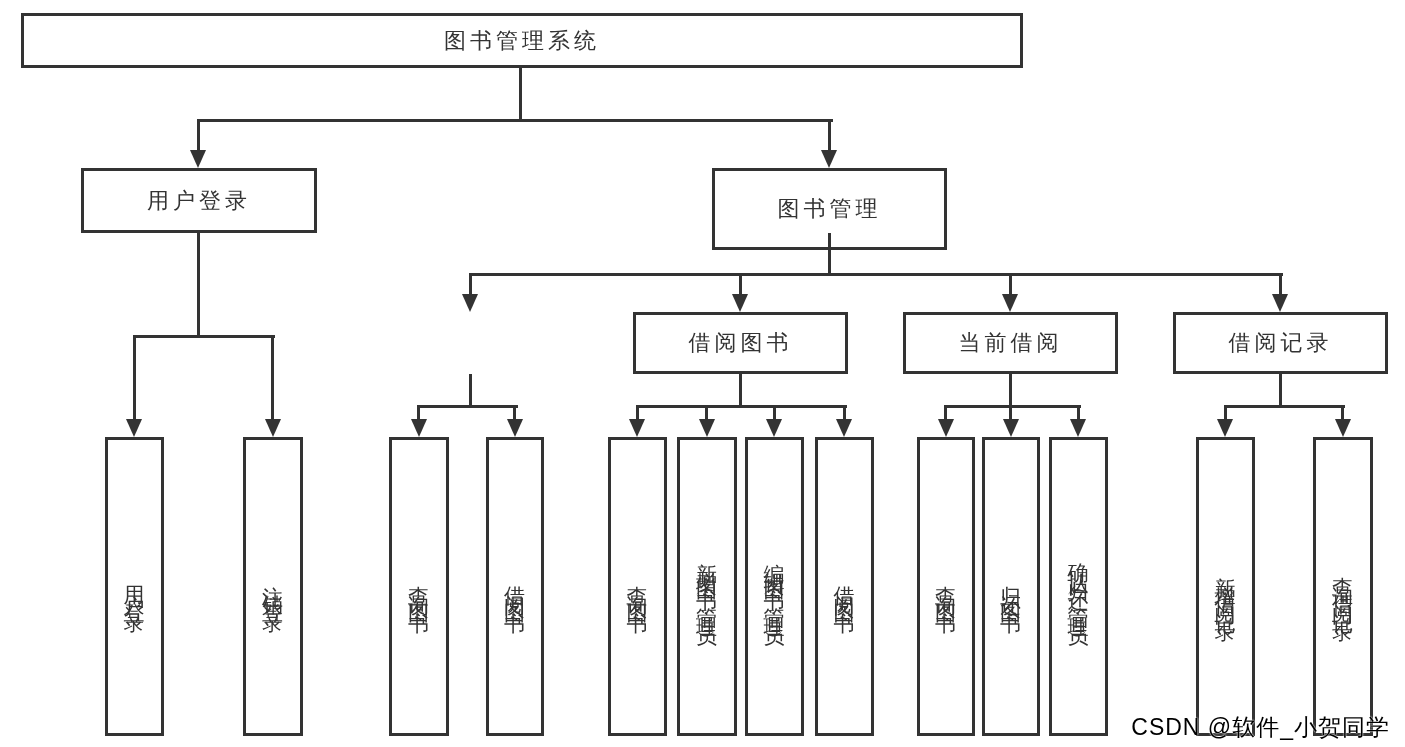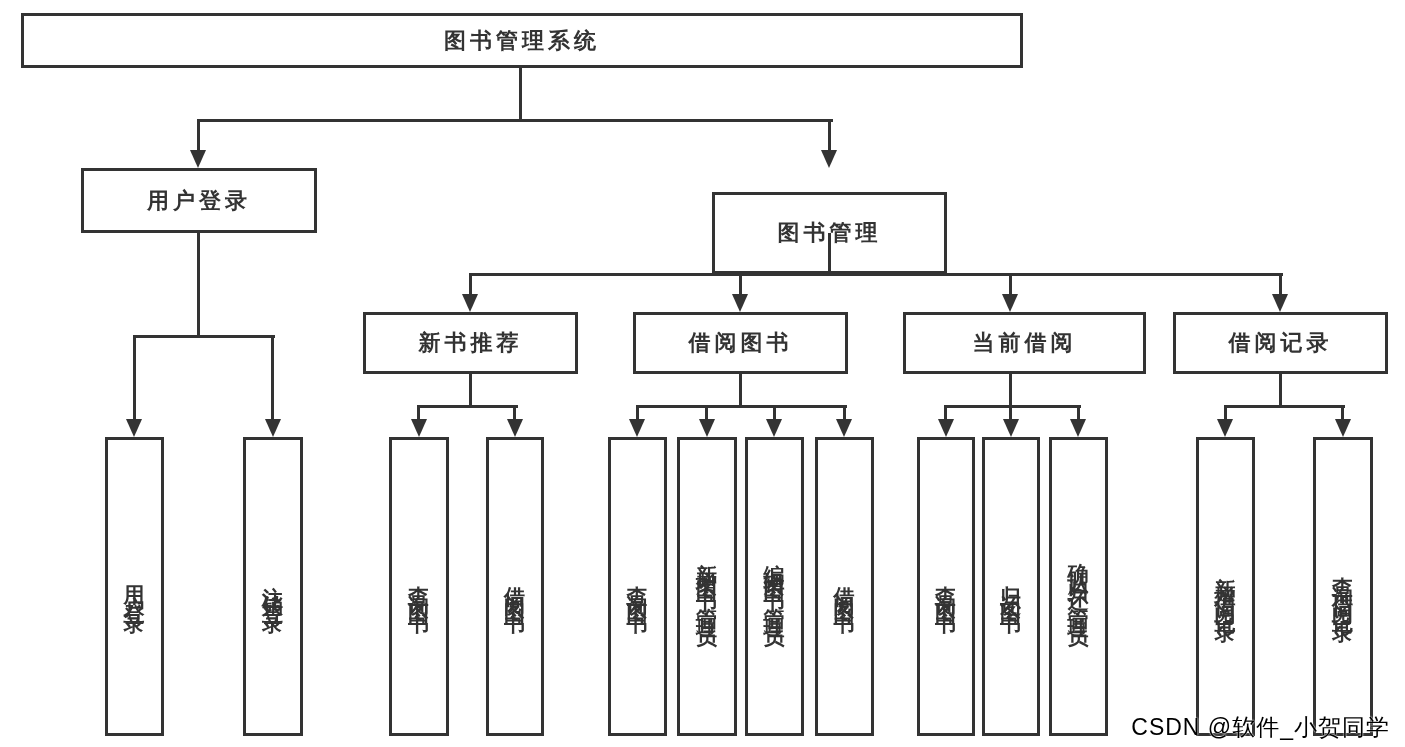--- a/index.html
+++ b/index.html
@@ -13,21 +13,20 @@
   }
   .node {
     position: absolute;
     box-sizing: border-box;
     border: 3px solid #333333;
     background: #ffffff;
     display: flex;
     align-items: center;
     justify-content: center;
     color: #333333;
-    font-weight: bold;
   }
   .hlabel {
     font-size: 22px;
     letter-spacing: 4px;
     white-space: nowrap;
   }
   .vtext {
     writing-mode: vertical-rl;
     text-orientation: mixed;
     font-size: 21px;
@@ -72,21 +71,21 @@
   <div class="vline" style="left:519px; top:68px; width:3px; height:54px;"></div>
   <div class="hline" style="left:197px; top:119px; width:636px; height:3px;"></div>
   <div class="vline" style="left:197px; top:122px; width:3px; height:30px;"></div>
   <div class="arrow" style="left:190px; top:150px;"></div>
   <div class="vline" style="left:828px; top:122px; width:3px; height:30px;"></div>
   <div class="arrow" style="left:821px; top:150px;"></div>
 
   <div class="node" style="left:81px; top:168px; width:236px; height:65px;">
     <span class="hlabel">用户登录</span>
   </div>
-  <div class="node" style="left:712px; top:168px; width:235px; height:82px;margin-top:24px;">
+  <div class="node" style="left:712px; top:168px; width:235px; height:82px;">
     <span class="hlabel">图书管理</span>
   </div>
 
   <div class="vline" style="left:197px; top:233px; width:3px; height:105px;"></div>
   <div class="hline" style="left:133px; top:335px; width:142px; height:3px;"></div>
   <div class="vline" style="left:133px; top:338px; width:3px; height:81px;"></div>
   <div class="arrow" style="left:126px; top:419px;"></div>
   <div class="vline" style="left:271px; top:338px; width:3px; height:81px;"></div>
   <div class="arrow" style="left:265px; top:419px;"></div>
 
@@ -94,27 +93,24 @@
   <div class="hline" style="left:469px; top:273px; width:814px; height:3px;"></div>
   <div class="vline" style="left:469px; top:276px; width:3px; height:20px;"></div>
   <div class="arrow" style="left:462px; top:294px;"></div>
   <div class="vline" style="left:739px; top:276px; width:3px; height:20px;"></div>
   <div class="arrow" style="left:732px; top:294px;"></div>
   <div class="vline" style="left:1009px; top:276px; width:3px; height:20px;"></div>
   <div class="arrow" style="left:1002px; top:294px;"></div>
   <div class="vline" style="left:1279px; top:276px; width:3px; height:20px;"></div>
   <div class="arrow" style="left:1272px; top:294px;"></div>
 
-  <div class="node" style="left:363px; top:312px; width:215px; height:62px;">
-    <span class="hlabel">新书推荐</span>
-  </div>
   <div class="node" style="left:633px; top:312px; width:215px; height:62px;">
     <span class="hlabel">借阅图书</span>
   </div>
-  <div class="node" style="left:903px; top:312px; width:243px; height:62px;">
+  <div class="node" style="left:903px; top:312px; width:215px; height:62px;">
     <span class="hlabel">当前借阅</span>
   </div>
   <div class="node" style="left:1173px; top:312px; width:215px; height:62px;">
     <span class="hlabel">借阅记录</span>
   </div>
 
   <div class="vline" style="left:469px; top:374px; width:3px; height:34px;"></div>
   <div class="hline" style="left:417px; top:405px; width:101px; height:3px;"></div>
   <div class="vline" style="left:417px; top:408px; width:3px; height:11px;"></div>
   <div class="arrow" style="left:411px; top:419px;"></div>

